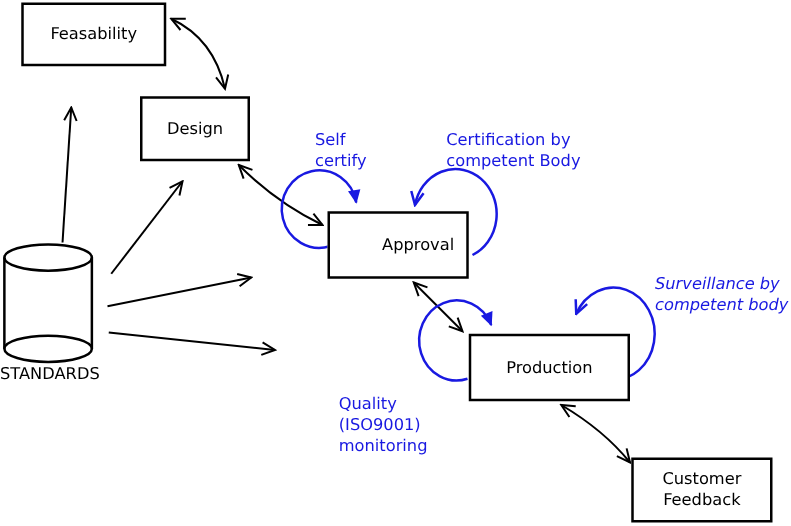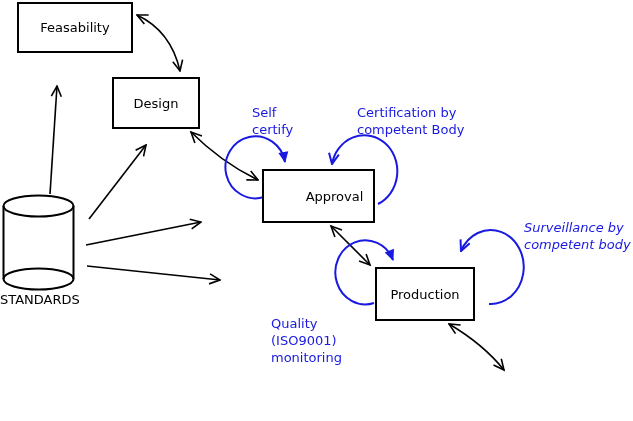--- a/index.html
+++ b/index.html
@@ -30,21 +30,21 @@
     justify-content: center;
     text-align: center;
     font-size: 13px;
     line-height: 17px;
     color: #000000;
     white-space: pre-line;
   }
   .node-feasability { left: 17px;  top: 2px;   width: 116px; height: 51px; }
   .node-design      { left: 112px; top: 77px;  width: 88px; height: 52px; }
   .node-approval    { left: 262px; top: 169px; width: 113px; height: 54px; padding-left: 32px; }
-  .node-production  { left: 375px; top: 267px; width: 100px; height: 54px; }
+  .node-production  { left: 375px; top: 267px; width: 129px; height: 54px; }
   .node-customer    { left: 505px; top: 366px; width: 113px; height: 52px; }
   .annotation {
     position: absolute;
     color: #1919e1;
     font-size: 13px;
     line-height: 17px;
     white-space: pre-line;
   }
   .ann-self-certify  { left: 252px; top: 104px; }
   .ann-certification { left: 357px; top: 104px; }
@@ -97,20 +97,22 @@
     <path d="M264,197 A30,31 0 1 1 285,162" fill="none" stroke="#1919e1" stroke-width="2" marker-end="url(#ah-blue-solid)"></path>
     <path d="M378,204 A33,36 0 1 0 332,164" fill="none" stroke="#1919e1" stroke-width="2" marker-end="url(#ah-blue-open)"></path>
     <path d="M374,303 A30,32 0 1 1 393,260" fill="none" stroke="#1919e1" stroke-width="2" marker-end="url(#ah-blue-solid)"></path>
     <path d="M489,304 A33,37 0 1 0 461,251" fill="none" stroke="#1919e1" stroke-width="2" marker-end="url(#ah-blue-open)"></path>
   </svg>
 
   <div class="node node-feasability">Feasability</div>
   <div class="node node-design">Design</div>
   <div class="node node-approval">Approval</div>
   <div class="node node-production">Production</div>
+  <div class="node node-customer">Customer
+Feedback</div>
 
   <div class="cylinder-label">STANDARDS</div>
 
   <div class="annotation ann-certification">Certification by
 competent Body</div>
   <div class="annotation ann-self-certify">Self
 certify</div>
   <div class="annotation ann-surveillance">Surveillance by
 competent body</div>
   <div class="annotation ann-quality">Quality

